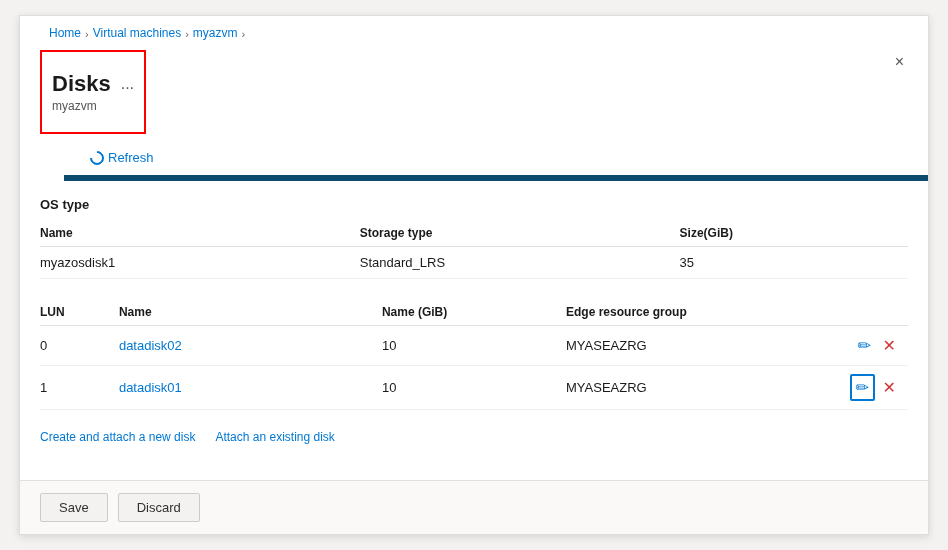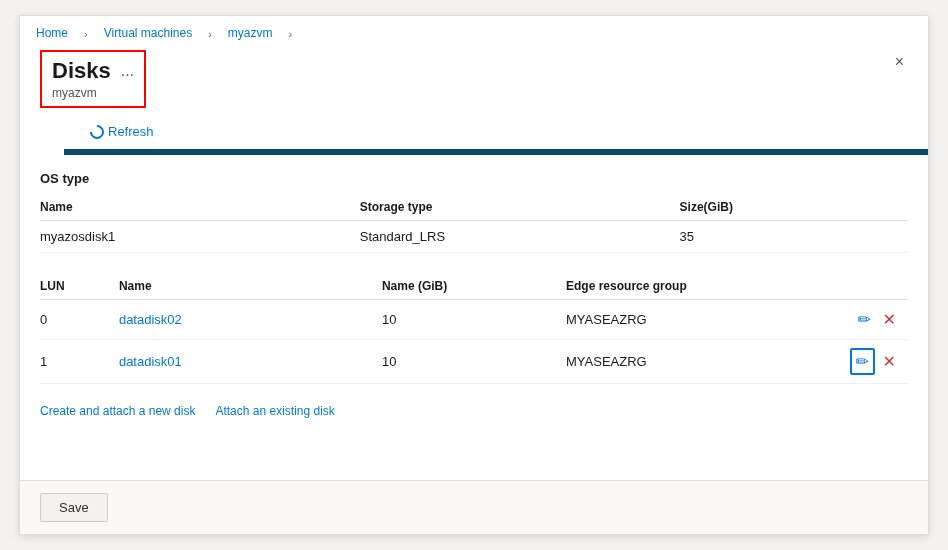--- a/index.html
+++ b/index.html
@@ -18,43 +18,43 @@
       min-height: 520px;
       border: 1px solid #ddd;
       box-shadow: 0 2px 8px rgba(0,0,0,0.12);
       display: flex;
       flex-direction: column;
       position: relative;
     }
     .breadcrumb {
       display: flex;
       align-items: flex-end;
-      gap: 16px;
-      padding: 10px 20px 6px 16px;
+      gap: 4px;
+      padding: 10px 20px 6px 29px;
       font-size: 12px;
       color: #0078d4;
     }
     .breadcrumb span.sep {
       color: #666;
       font-size: 11px;
     }
     .breadcrumb a {
       color: #0078d4;
       text-decoration: none;
       cursor: pointer;
     }
     .header-row {
       display: flex;
       align-items: flex-start;
       justify-content: space-between;
       padding: 4px 20px 6px 20px;
     }
     .title-block {
       border: 2px solid red;
-      padding: 6px 10px;
+      padding: 19px 10px;
       display: inline-block;
     }
     .title-block h1 {
       font-size: 22px;
       font-weight: 600;
       color: #1a1a1a;
       display: flex;
       align-items: center;
       gap: 10px;
     }
@@ -289,15 +289,16 @@
     
     <div class="action-links">
       <a>Create and attach a new disk</a>
       <a>Attach an existing disk</a>
     </div>
 
   </div>
 
   <div class="footer">
     <button class="footer-btn">Save</button>
+    <button class="footer-btn">Discard</button>
   </div>
 
 </div>
 
 </body></html>

